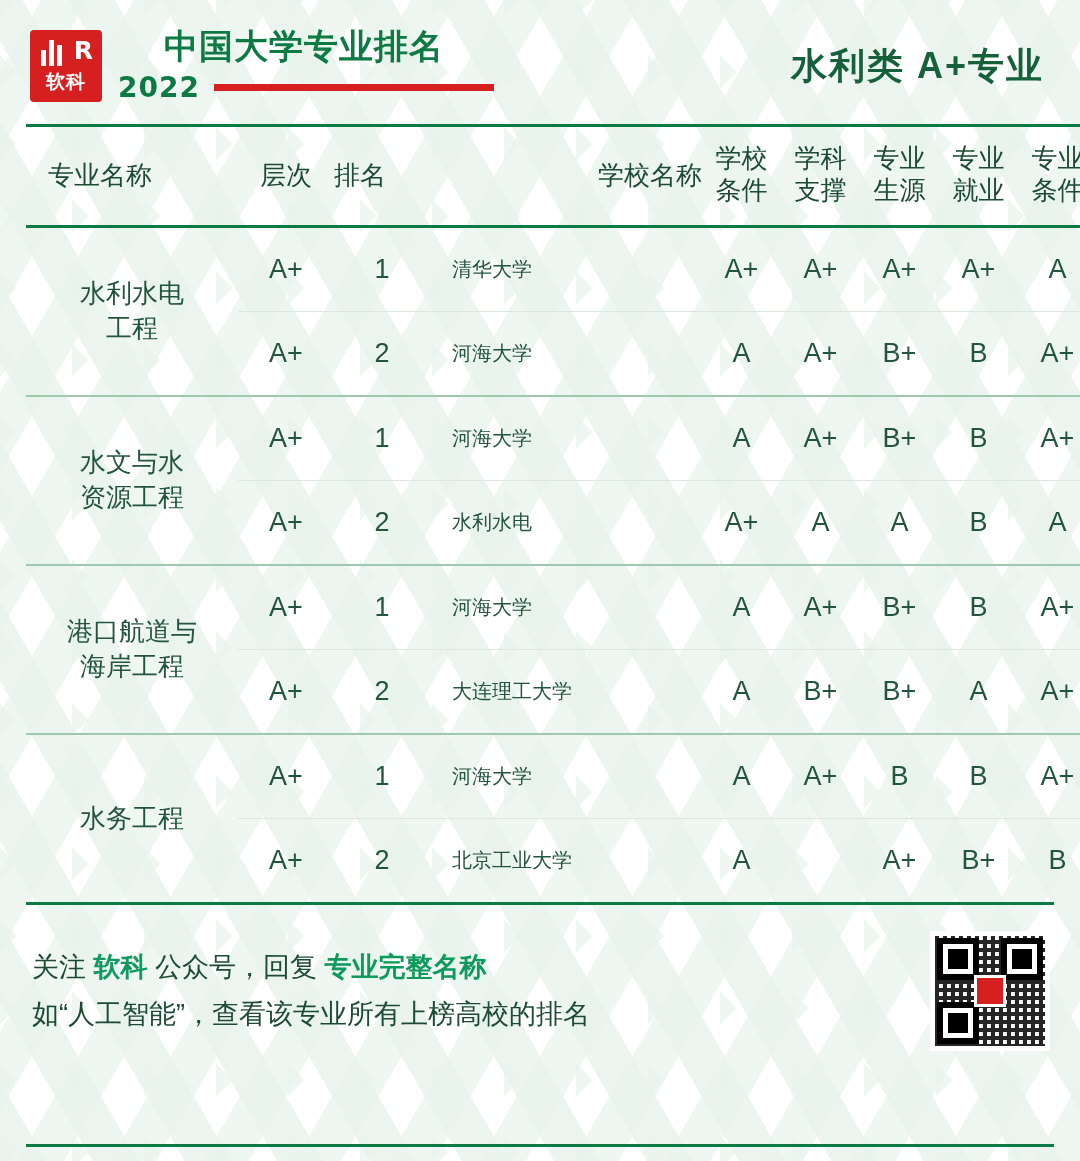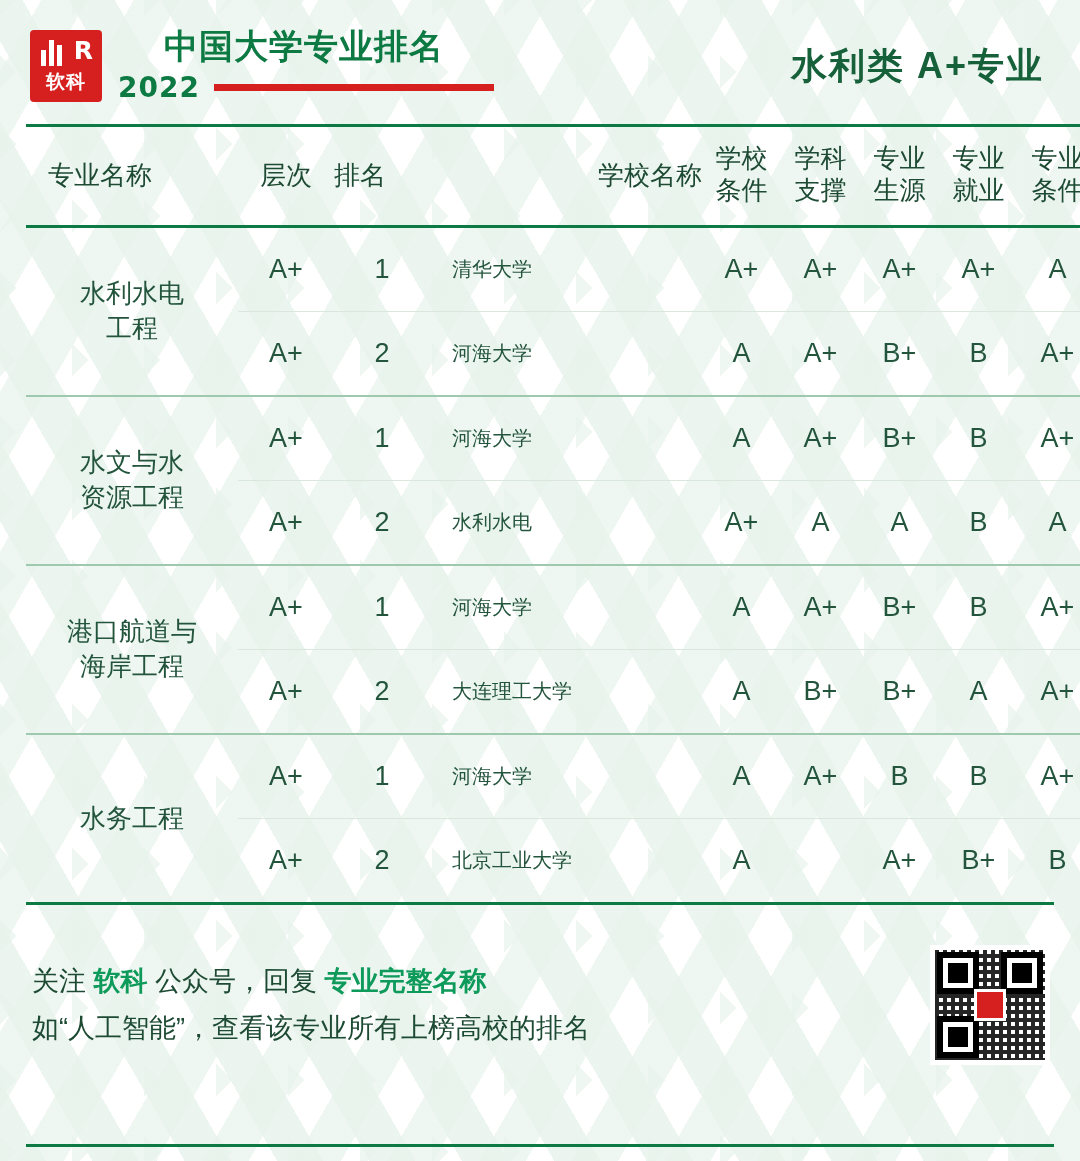--- a/index.html
+++ b/index.html
@@ -191,21 +191,21 @@
   }
   .table-bottom {
     width: 1028px;
     margin: 0 auto;
     border-top: 3px solid #0e7a43;
   }
 
   
   .footer {
     width: 1028px;
-    margin: 14px auto;
+    margin: 0 auto;
     display: flex;
     align-items: center;
     justify-content: space-between;
     padding: 26px 0 10px 0;
   }
   .footer-lines {
     font-size: 27px;
     color: #1d4a33;
     line-height: 1.75;
     padding-left: 6px;

